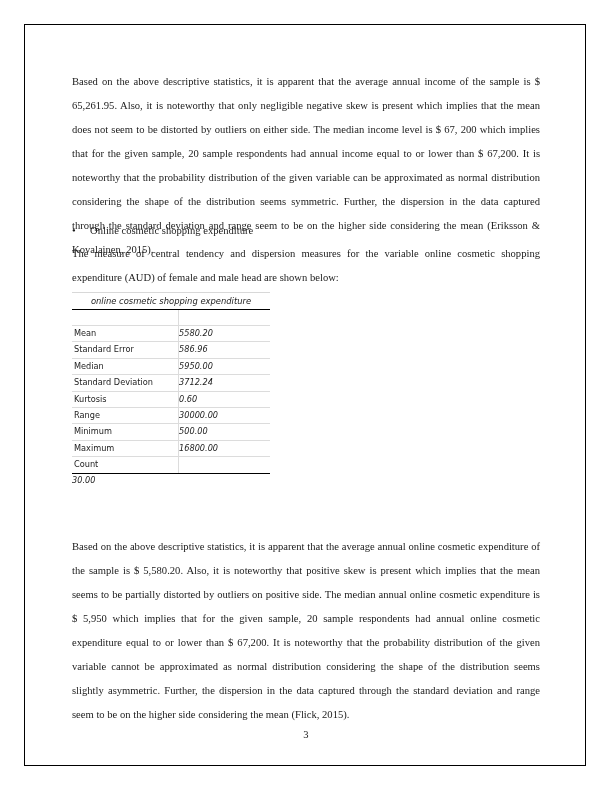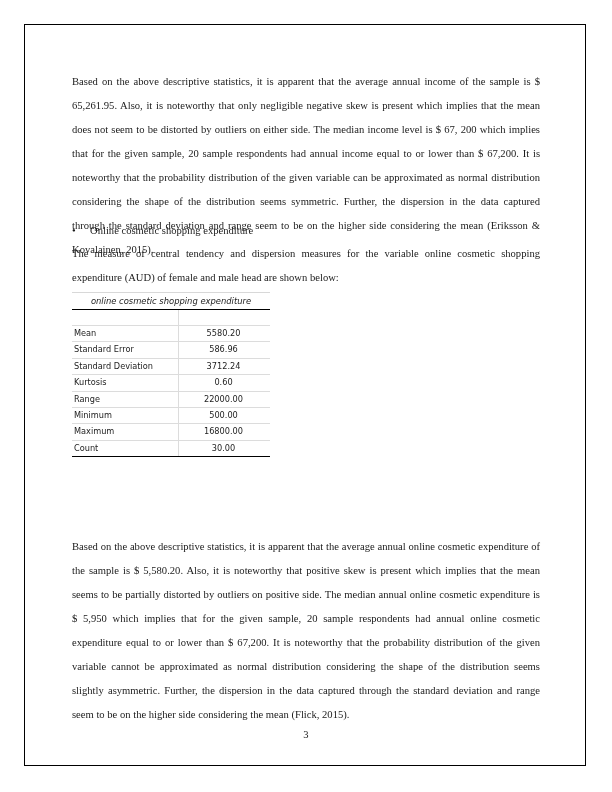--- a/index.html
+++ b/index.html
@@ -27,23 +27,23 @@
     position: absolute; left: 72px; top: 292px; width: 198px;
     font-family: "DejaVu Sans", sans-serif; font-size: 8.2px; color: #222;
   }
   .stats-header {
     height: 16px; line-height: 16px; text-align: center; font-style: italic;
     border-top: 1px solid #d8d8d8; border-bottom: 1.5px solid #000; white-space: nowrap;
     font-size: 8.4px;
   }
   .stats-row { display: flex; height: 15.4px; line-height: 15.4px; border-bottom: 1px solid #dcdcdc; }
   .stats-row.blank { height: 15px; }
-  .stats-row.last { border-bottom: 1.5px solid #000; }
+  .stats-row.last { border-bottom: 1.5px solid #000; flex-direction: column; }
   .cell-label { width: 107px; padding-left: 2px; border-right: 1px solid #dcdcdc; box-sizing: border-box; white-space: nowrap; }
-  .cell-value { flex: 1; text-align: center; padding-right: 2px; white-space: nowrap; }
+  .cell-value { flex: 1; text-align: left; padding-right: 2px; white-space: nowrap; font-style: italic; }
   .page-number {
     position: absolute; left: 300px; top: 729px; width: 12px; text-align: center;
     font-family: "Liberation Serif", serif; font-size: 10.6px; color: #1a1a1a;
   }
 </style>
 </head>
 <body>
 
 <div class="page-border"></div>
 
@@ -64,30 +64,34 @@
   </div>
   <div class="stats-row">
     <div class="cell-label">Mean</div>
     <div class="cell-value">5580.20</div>
   </div>
   <div class="stats-row">
     <div class="cell-label">Standard Error</div>
     <div class="cell-value">586.96</div>
   </div>
   <div class="stats-row">
+    <div class="cell-label">Median</div>
+    <div class="cell-value">5950.00</div>
+  </div>
+  <div class="stats-row">
     <div class="cell-label">Standard Deviation</div>
     <div class="cell-value">3712.24</div>
   </div>
   <div class="stats-row">
     <div class="cell-label">Kurtosis</div>
     <div class="cell-value">0.60</div>
   </div>
   <div class="stats-row">
     <div class="cell-label">Range</div>
-    <div class="cell-value">22000.00</div>
+    <div class="cell-value">30000.00</div>
   </div>
   <div class="stats-row">
     <div class="cell-label">Minimum</div>
     <div class="cell-value">500.00</div>
   </div>
   <div class="stats-row">
     <div class="cell-label">Maximum</div>
     <div class="cell-value">16800.00</div>
   </div>
   <div class="stats-row last">

